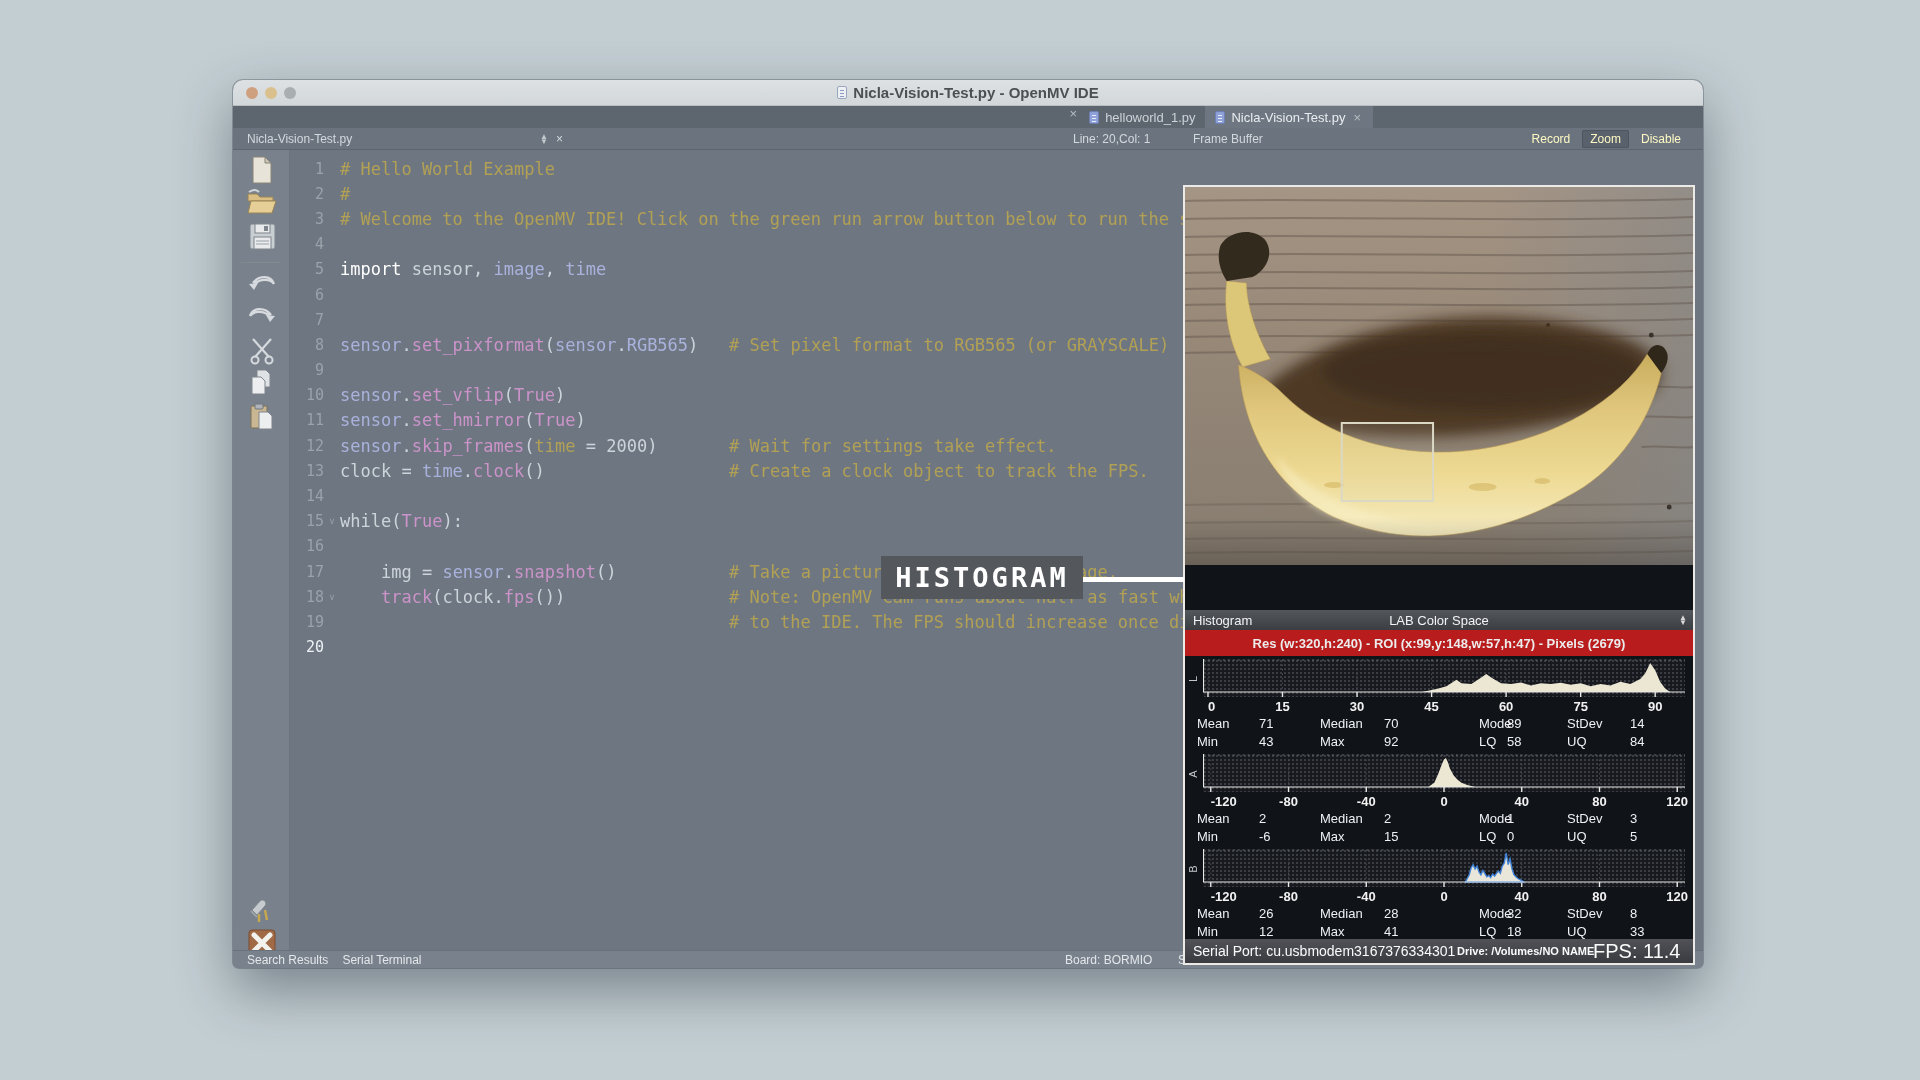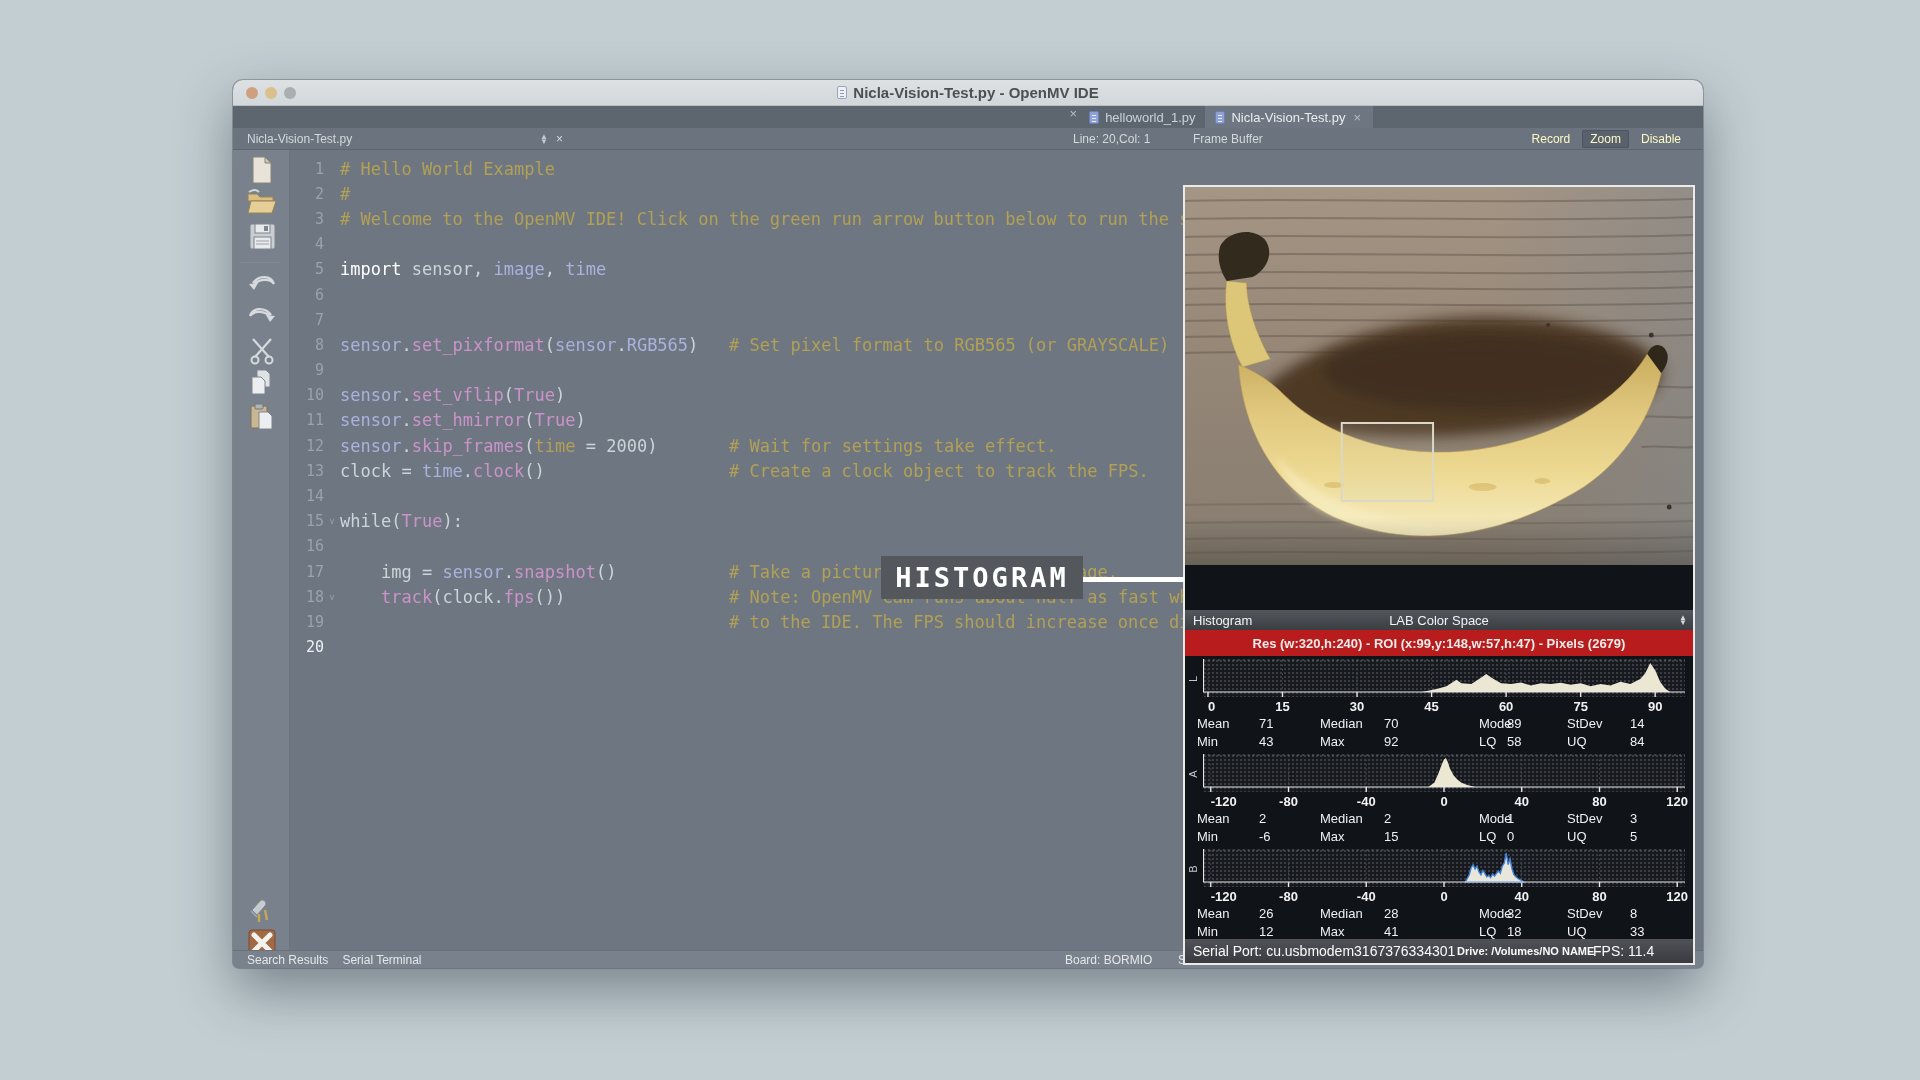--- a/index.html
+++ b/index.html
@@ -94,21 +94,21 @@
   .axisrow span.first { transform:none; }
   .statrow { position:absolute; left:0; right:0; height:20px; font-size:13px; color:#eff1f3; }
   .statrow.r1 { top:60px; } .statrow.r2 { top:78px; }
   .statrow span { position:absolute; }
   .st0{left:12px;} .sv0{left:74px;} .st1{left:135px;} .sv1{left:199px;}
   .st2{left:260px;margin-left:34px;} .sv2{left:322px;} .st3{left:382px;} .sv3{left:445px;}
   .serialbar { position:absolute; left:0; bottom:0; right:0; height:24px;
     background:linear-gradient(#505257,#393b40); display:flex; align-items:center; color:#fbfbfb; }
   .serialbar .sp { margin-left:8px; font-size:14px; }
   .serialbar .drv { position:absolute; left:272px; font-size:11px; font-weight:bold; }
-  .serialbar .fps { position:absolute; left:408px; font-size:14px; }
+  .serialbar .fps { position:absolute; left:408px; font-size:20px; }
 
   
   .anno { position:absolute; left:881px; top:556px; z-index:20; display:flex; align-items:center; }
   .anno-box { width:202px; height:43px; background:#54575b; display:flex; align-items:center; justify-content:center;
     font-family:"DejaVu Sans Mono",monospace; font-size:27px; font-weight:bold; letter-spacing:3px; color:#ffffff; }
   .anno-line { width:101px; height:5px; background:#ffffff; margin-top:4px; }
 
   .icon-svg { display:block; }
 </style>
 </head>

